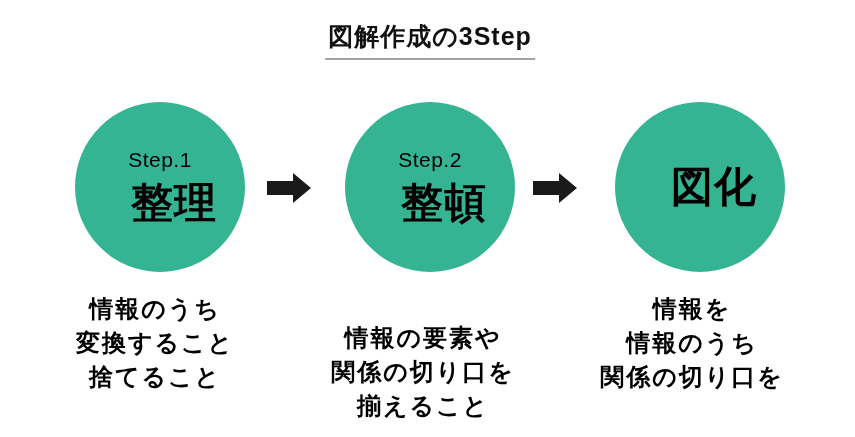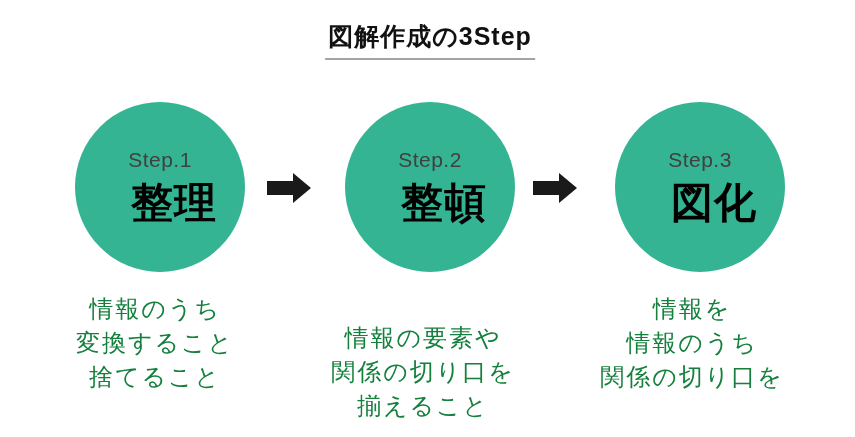--- a/index.html
+++ b/index.html
@@ -44,21 +44,21 @@
     align-items: center;
     justify-content: center;
   }
   .circle.c1 { left: 75px; }
   .circle.c2 { left: 345px; align-items: center; }
   .circle.c3 { left: 615px; }
   .step-label {
     font-size: 21px;
     font-weight: 500;
     letter-spacing: 0.5px;
-    color: #404040;
+    color: #000000;
     margin-bottom: 8px;
   }
   .step-name {
     font-size: 42px;
     font-weight: 700;
     letter-spacing: 1px;
     color: #000000;
     line-height: 1.1;
     margin-left: 28px;
   }
@@ -71,24 +71,24 @@
   }
   .arrow.a1 { left: 267px; }
   .arrow.a2 { left: 533px; }
   .arrow path { fill: var(--arrow-color); }
   .desc {
     position: absolute;
     top: 292px;
     width: 240px;
     text-align: center;
     font-size: 24px;
-    font-weight: 400;
+    font-weight: 700;
     letter-spacing: 2px;
     line-height: 34px;
-    color: #15803d;
+    color: #000000;
     white-space: nowrap;
   }
   .desc.d1 { left: 35px; }
   .desc.d2 { left: 303px; margin-top: 29px; }
   .desc.d3 { left: 572px; }
 </style>
 </head>
 <body>
 
 <div class="canvas">
@@ -107,21 +107,20 @@
   <div class="circle c2">
     <div class="step-label">Step.2</div>
     <div class="step-name">整頓</div>
   </div>
 
   <svg class="arrow a2" viewBox="0 0 44 30" aria-hidden="true">
     <path d="M0,8 H26 V0 L44,15 L26,30 V22 H0 Z"></path>
   </svg>
 
   <div class="circle c3">
-    <div class="step-label">Step.3</div>
     <div class="step-name">図化</div>
   </div>
 
   <div class="desc d1">
     <div>情報のうち</div>
     <div>変換すること</div>
     <div>捨てること</div>
   </div>
 
   <div class="desc d2">

